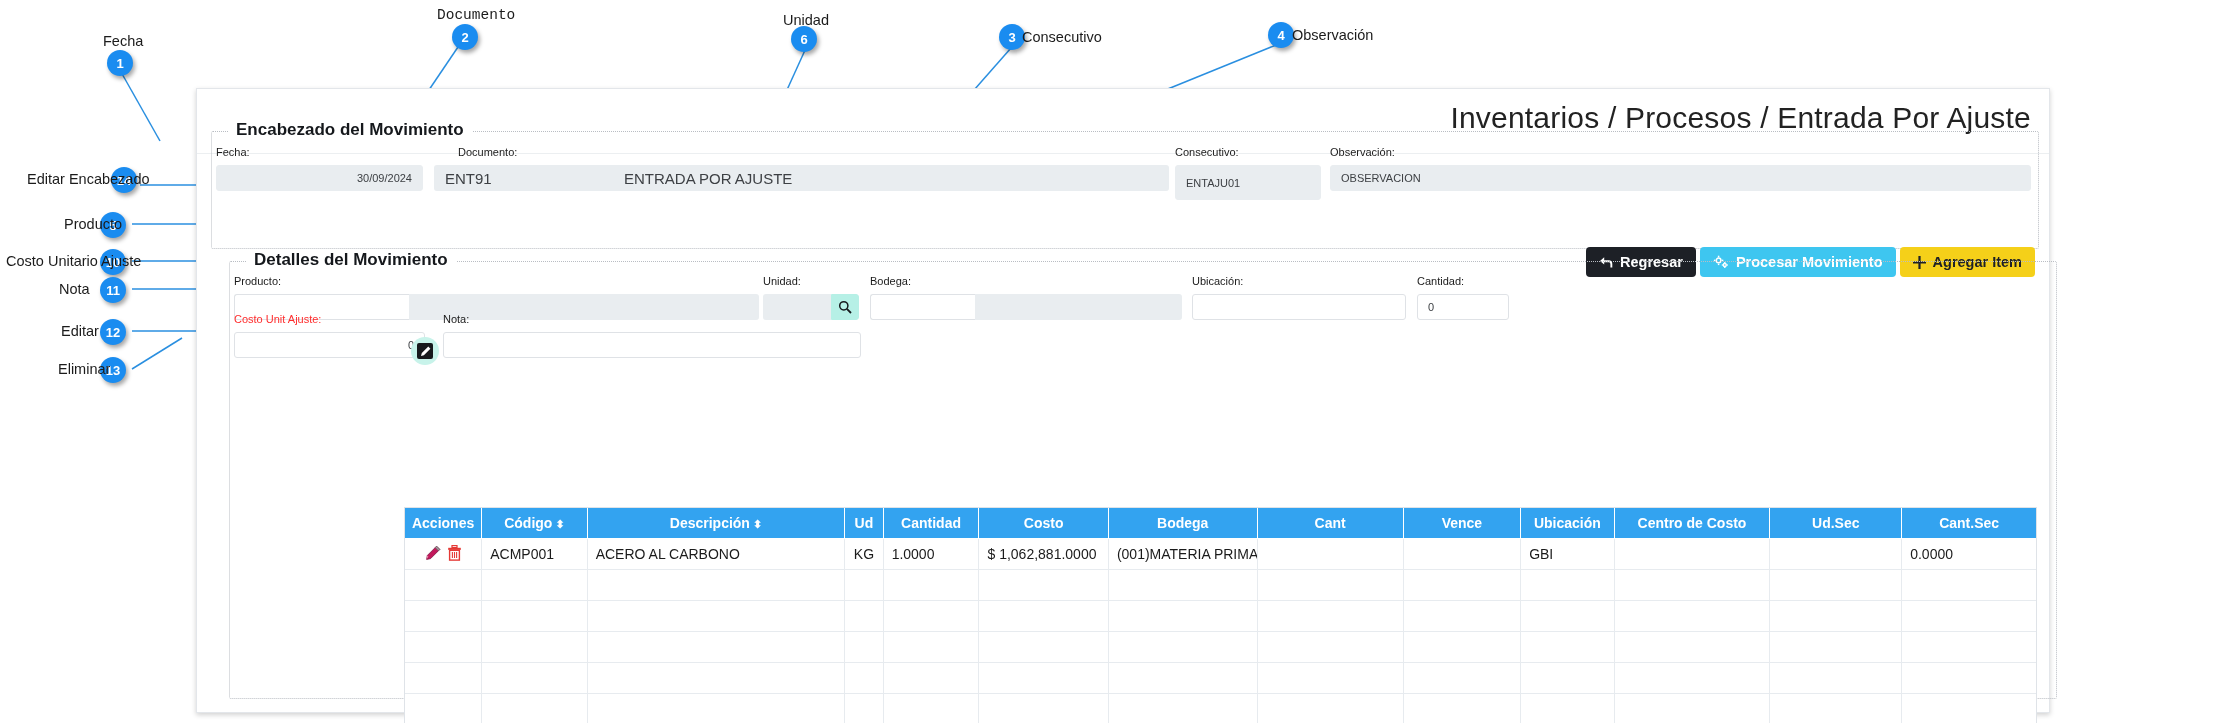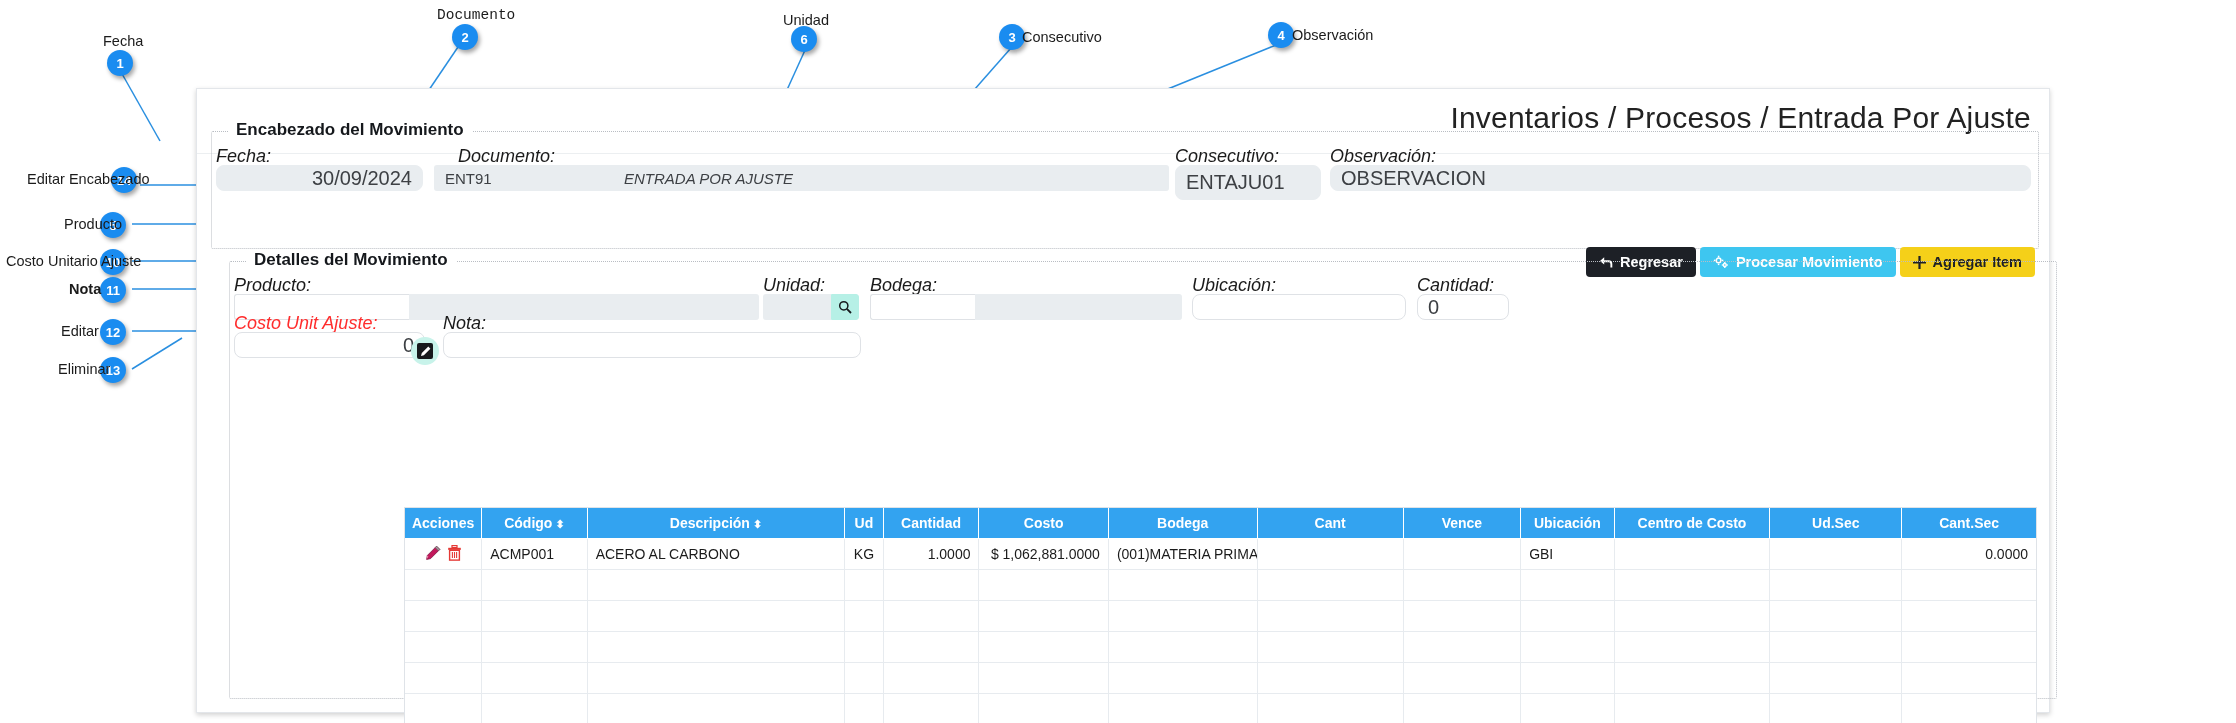--- a/index.html
+++ b/index.html
@@ -34,28 +34,28 @@
   }
   .fs-legend{
     position:absolute;top:-12px;left:16px;background:#fff;
     padding:0 8px;font-size:17px;font-weight:bold;color:#15181c;
     white-space:nowrap;
   }
   #fs-encabezado{left:12px;top:42px;width:1828px;height:118px;}
   #fs-detalles{left:12px;top:172px;width:1828px;height:438px;margin-left:20px;}
 
   .fld-label{
-    position:absolute;font-size:18px;color:#1b1b1b;white-space:nowrap;font-style:italic;
+    position:absolute;font-size:11px;color:#1b1b1b;white-space:nowrap;
   }
   .fld-label.req{color:#ff2d2d;}
 
   .inp{
     position:absolute;box-sizing:border-box;
-    background:#e9edf0;border:1px solid #e9edf0;border-radius:8px;
-    font-size:20px;color:#3d4044;
+    background:#e9edf0;border:1px solid #e9edf0;border-radius:3px;
+    font-size:11px;color:#3d4044;
     display:flex;align-items:center;padding:0 10px;
     white-space:nowrap;overflow:hidden;
   }
   .inp.white{background:#ffffff;border:1px solid #dfe2e6;}
   .inp.ralign{justify-content:flex-end;}
 
   
   .combo{position:absolute;display:flex;box-sizing:border-box;}
   .combo > .part{
     box-sizing:border-box;height:100%;
@@ -108,21 +108,21 @@
     border-right:1px solid #ffffff;border-bottom:1px solid #ffffff;
     cursor:pointer;
   }
   thead th:last-child{border-right:none;}
   tbody td{
     height:30px;padding:0 8px;font-size:14px;color:#1b1b1b;
     border-right:1px solid #e7ebef;border-bottom:1px solid #e7ebef;
     white-space:nowrap;overflow:hidden;
   }
   tbody td:last-child{border-right:none;}
-  .ta-r{text-align:right;}
+  .ta-r{}
   .ta-c{text-align:center;}
   .sort-ic{font-size:11px;margin-left:3px;}
 
   .act-cell{text-align:center;padding:0;}
   .act-ic{display:inline-block;margin:0 3px;cursor:pointer;vertical-align:middle;}
   .ann-badge{
     position:absolute;width:26px;height:26px;border-radius:50%;
     background:#1a8cf0;color:#fff;font-size:13px;font-weight:bold;
     display:flex;align-items:center;justify-content:center;
     box-shadow:2px 3px 4px rgba(0,0,0,.35);
@@ -173,21 +173,21 @@
     <div class="ann-text" style="left: 783px; top: 12px;">Unidad</div>
     <div class="ann-badge" style="left: 1449px; top: 260px;">7</div>
     <div class="ann-text" style="left: 1474px; top: 265px;">Bodega</div>
     <div class="ann-badge" style="left: 1449px; top: 205px;">8</div>
     <div class="ann-text" style="left: 1474px; top: 210px;">Ubicación</div>
     <div class="ann-badge" style="left: 1449px; top: 232px;">9</div>
     <div class="ann-text" style="left: 1474px; top: 237px;">Cantidad</div>
     <div class="ann-badge" style="left: 100px; top: 249px;">10</div>
     <div class="ann-text" style="left: 6px; top: 253px;">Costo Unitario Ajuste</div>
     <div class="ann-badge" style="left: 100px; top: 277px;">11</div>
-    <div class="ann-text" style="left: 69px; top: 281px; font-weight: bold;">Nota</div>
+    <div class="ann-text" style="left: 59px; top: 281px;">Nota</div>
     <div class="ann-badge" style="left: 100px; top: 319px;">12</div>
     <div class="ann-text" style="left: 61px; top: 323px;">Editar</div>
     <div class="ann-badge" style="left: 100px; top: 357px;">13</div>
     <div class="ann-text" style="left: 58px; top: 361px;">Eliminar</div>
     <div class="ann-badge" style="left: 111px; top: 167px;">14</div>
     <div class="ann-text" style="left: 27px; top: 171px; text-align: center;">Editar Encabezado</div>
     <div class="ann-badge" style="left: 1447px; top: 121px;">15</div>
     <div class="ann-text" style="left: 1474px; top: 125px;">Regresar</div>
     <div class="ann-badge" style="left: 1447px; top: 150px;">16</div>
     <div class="ann-text" style="left: 1474px; top: 154px;">Procesar Movimiento</div>
@@ -203,21 +203,21 @@
 
   <fieldset class="fs" id="fs-encabezado">
     <div class="fs-legend">Encabezado del Movimiento</div>
 
     <div class="fld-label" style="left:4px;top:14px;">Fecha:</div>
     <div class="inp ralign" style="left:4px;top:33px;width:207px;height:26px;">30/09/2024</div>
 
     <div class="fld-label" style="left:222px;top:14px;margin-left:24px;">Documento:</div>
     <div class="combo" style="left:222px;top:33px;width:735px;height:26px;">
       <div class="part first" style="width:180px;">ENT91</div>
-      <div class="part last" style="flex:1;font-style:italic;">ENTRADA POR AJUSTE</div>
+      <div class="part last" style="flex:1;">ENTRADA POR AJUSTE</div>
     </div>
 
     <div class="fld-label" style="left:963px;top:14px;">Consecutivo:</div>
     <div class="inp" style="left:963px;top:33px;width:146px;height:35px;">ENTAJU01</div>
 
     <div class="fld-label" style="left:1118px;top:14px;">Observación:</div>
     <div class="inp" style="left:1118px;top:33px;width:701px;height:26px;">OBSERVACION</div>
   </fieldset>
 
   <div id="btn-row">

